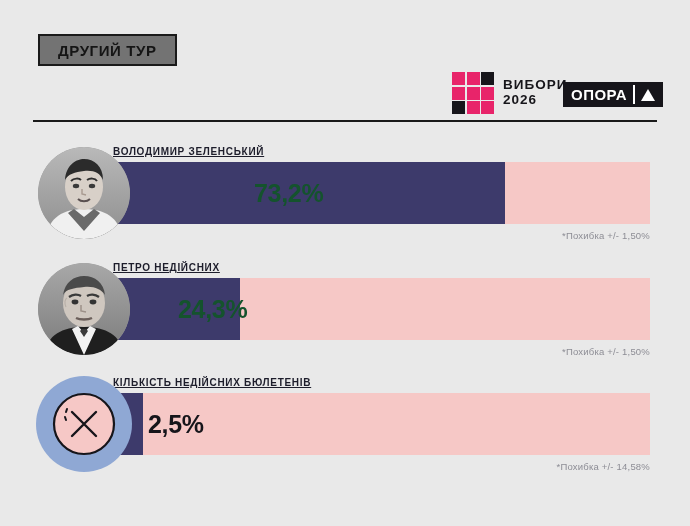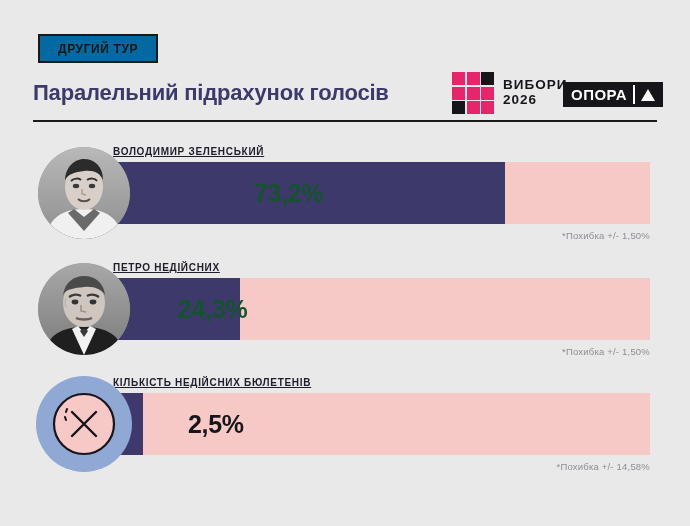--- a/index.html
+++ b/index.html
@@ -21,23 +21,23 @@
     height: 526px;
     background: #e9e9e9;
   }
 
   
   .badge {
     position: absolute;
     left: 38px;
     top: 34px;
     padding: 7px 18px 6px 18px;
-    background: #0369a1;
+    background: #737373;
     border: 2px solid #1a1a1a;
-    font-size: 12px;
+    font-size: 15px;
     font-weight: bold;
     letter-spacing: 0.6px;
     color: #151515;
     line-height: 1;
     white-space: nowrap;
   }
 
   .title {
     position: absolute;
     left: 33px;
@@ -173,21 +173,20 @@
     align-items: center;
     font-size: 25px;
     font-weight: bold;
     letter-spacing: -0.3px;
   }
   .value.inside {
     color: #14532d;
   }
   .value.outside {
     color: #16151a;
-    margin-left: 40px;
   }
 
   .error-note {
     position: absolute;
     right: 40px;
     top: 90px;
     font-size: 9.5px;
     color: #8d8d95;
     letter-spacing: 0.2px;
     white-space: nowrap;
@@ -217,21 +216,20 @@
     height: 96px;
     z-index: 3;
   }
 </style>
 </head>
 <body>
 
 <div class="infographic">
 
   <div class="badge">ДРУГИЙ ТУР</div>
-  <div class="title">Паралельний підрахунок голосів</div>
   <div class="header-rule"></div>
 
   <div class="logo-elections">
     <div class="grid-mark">
       <div class="grid-cell"></div>
       <div class="grid-cell"></div>
       <div class="grid-cell dark"></div>
       <div class="grid-cell"></div>
       <div class="grid-cell"></div>
       <div class="grid-cell"></div>

